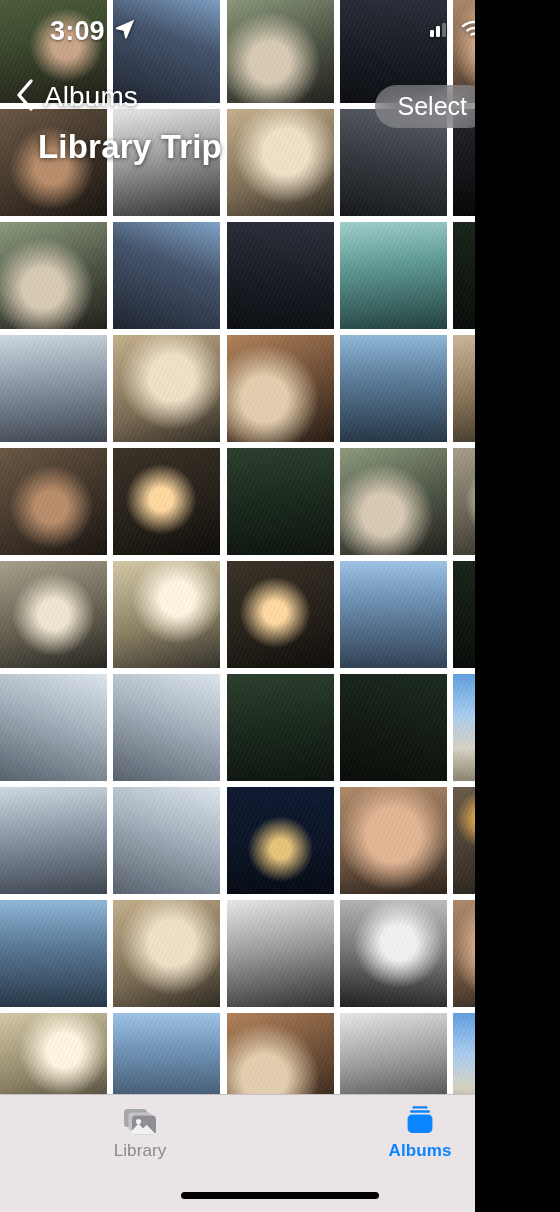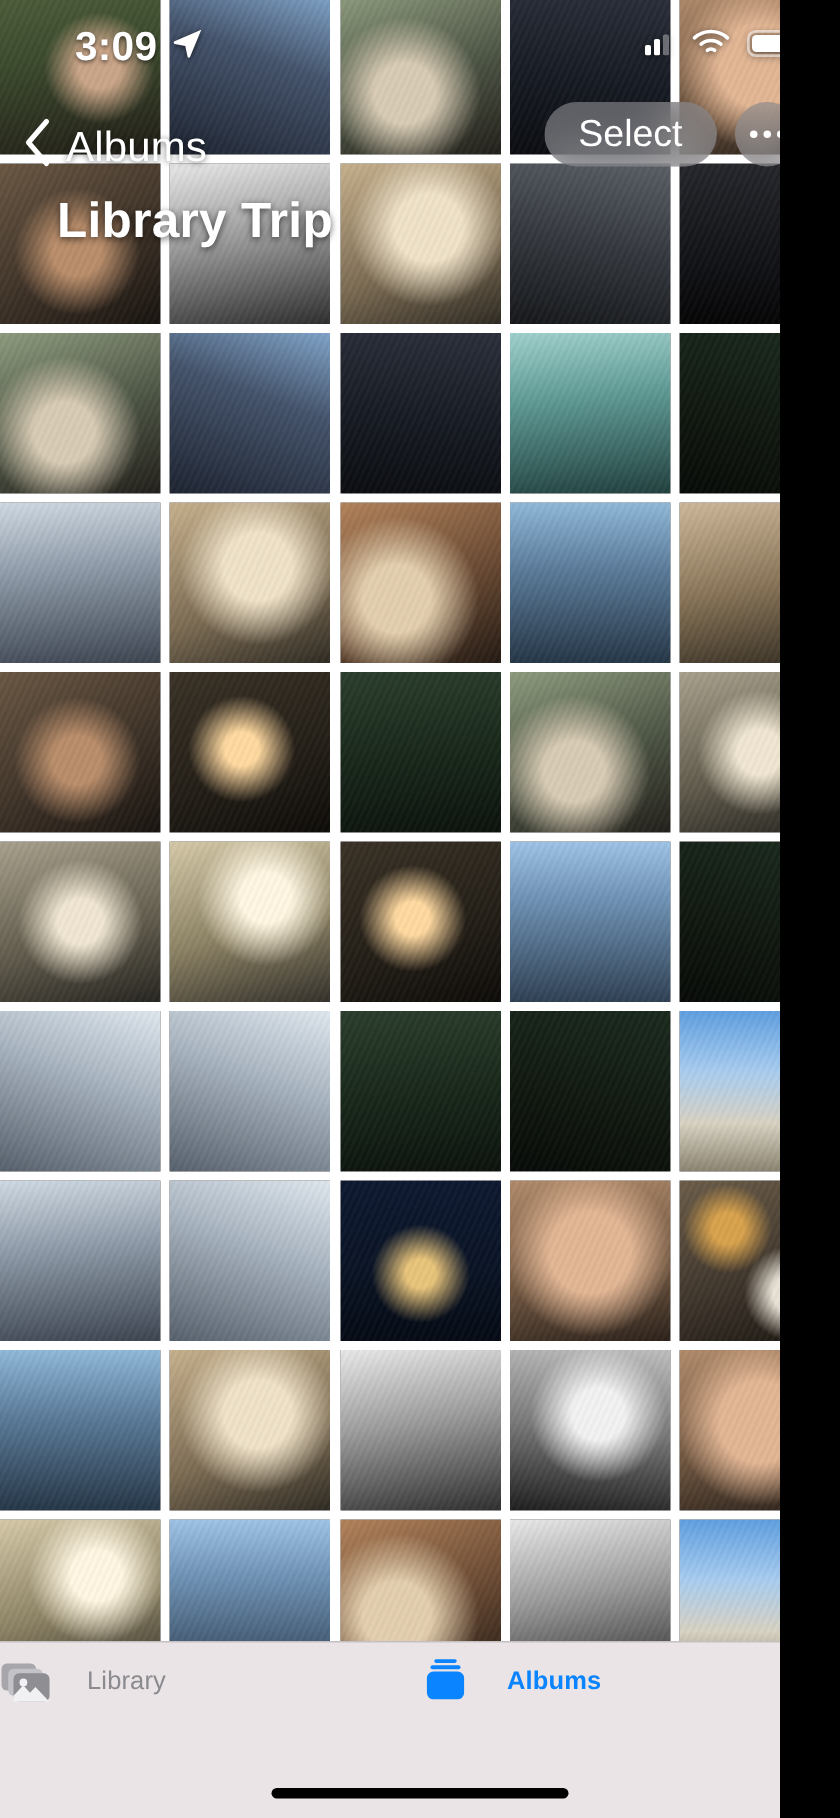--- a/index.html
+++ b/index.html
@@ -3,21 +3,21 @@
 <meta charset="utf-8">
 <title>Photos — Mexico Trip</title>
 <style>
   * { margin:0; padding:0; box-sizing:border-box; }
   html, body {
     width:560px; height:1212px;
     font-family:"Liberation Sans", sans-serif;
     background:#000; overflow:hidden;
   }
   #screen {
-    position:relative; width:520px; height:1212px;
+    position:relative; width:475px; height:1212px;
     background:#7f1d1d; overflow:hidden;
   }
 
   
   #grid {
     position:absolute; top:-4px; left:0;
     width:560px; height:1098px;
     display:grid;
     grid-template-columns:repeat(5,107px);
     grid-auto-rows:107px;
@@ -128,22 +128,22 @@
     display:flex; align-items:center; gap:8px; cursor:pointer;
     text-shadow:0 1px 4px rgba(0,0,0,.6);
   }
   #back-label{font-size:28px; font-weight:400; letter-spacing:.1px;}
   #album-title{
     position:absolute; top:66px; left:38px;
     font-size:33px; font-weight:700; letter-spacing:.2px;
     text-shadow:0 1px 5px rgba(0,0,0,.65);
   }
   #nav-actions{
-    position:absolute; top:6px; right:27px;
-    display:flex; align-items:center; gap:12px;
+    position:absolute; top:23px; right:27px;
+    display:flex; align-items:center; 
   }
   #select-btn{
     height:43px; padding:0 23px; border-radius:22px;
     background:rgba(140,140,145,.62);
     backdrop-filter:blur(14px); -webkit-backdrop-filter:blur(14px);
     display:flex; align-items:center; justify-content:center;
     font-size:25px; font-weight:400; color:#fff; cursor:pointer;
     border:none;
   }
   #more-btn{
@@ -157,23 +157,23 @@
 
   
   #tabbar{
     position:absolute; bottom:0; left:0; width:560px; height:118px;
     background:rgba(241,241,243,.94);
     backdrop-filter:blur(22px); -webkit-backdrop-filter:blur(22px);
     border-top:.5px solid rgba(0,0,0,.16);
     display:flex; align-items:flex-start; z-index:50;
   }
   .tab{
-    flex:1; display:flex; 
+    flex:1; display:flex; flex-direction:column;
     align-items:center; justify-content:flex-start;
-    padding-top:9px; gap:24px; cursor:pointer;
+    padding-top:9px; gap:3px; cursor:pointer;
   }
   .tab .ticon{height:34px;display:flex;align-items:center;justify-content:center;}
   .tab .tlabel{font-size:17px; color:#8a8a8f; letter-spacing:.1px;}
   .tab.active .tlabel{color:#0a84ff; font-weight:600;}
   #home-indicator{
     position:absolute; bottom:13px; left:50%; transform:translateX(-50%);
     width:198px; height:7px; border-radius:4px; background:#000;
   }
 </style>
 </head>

